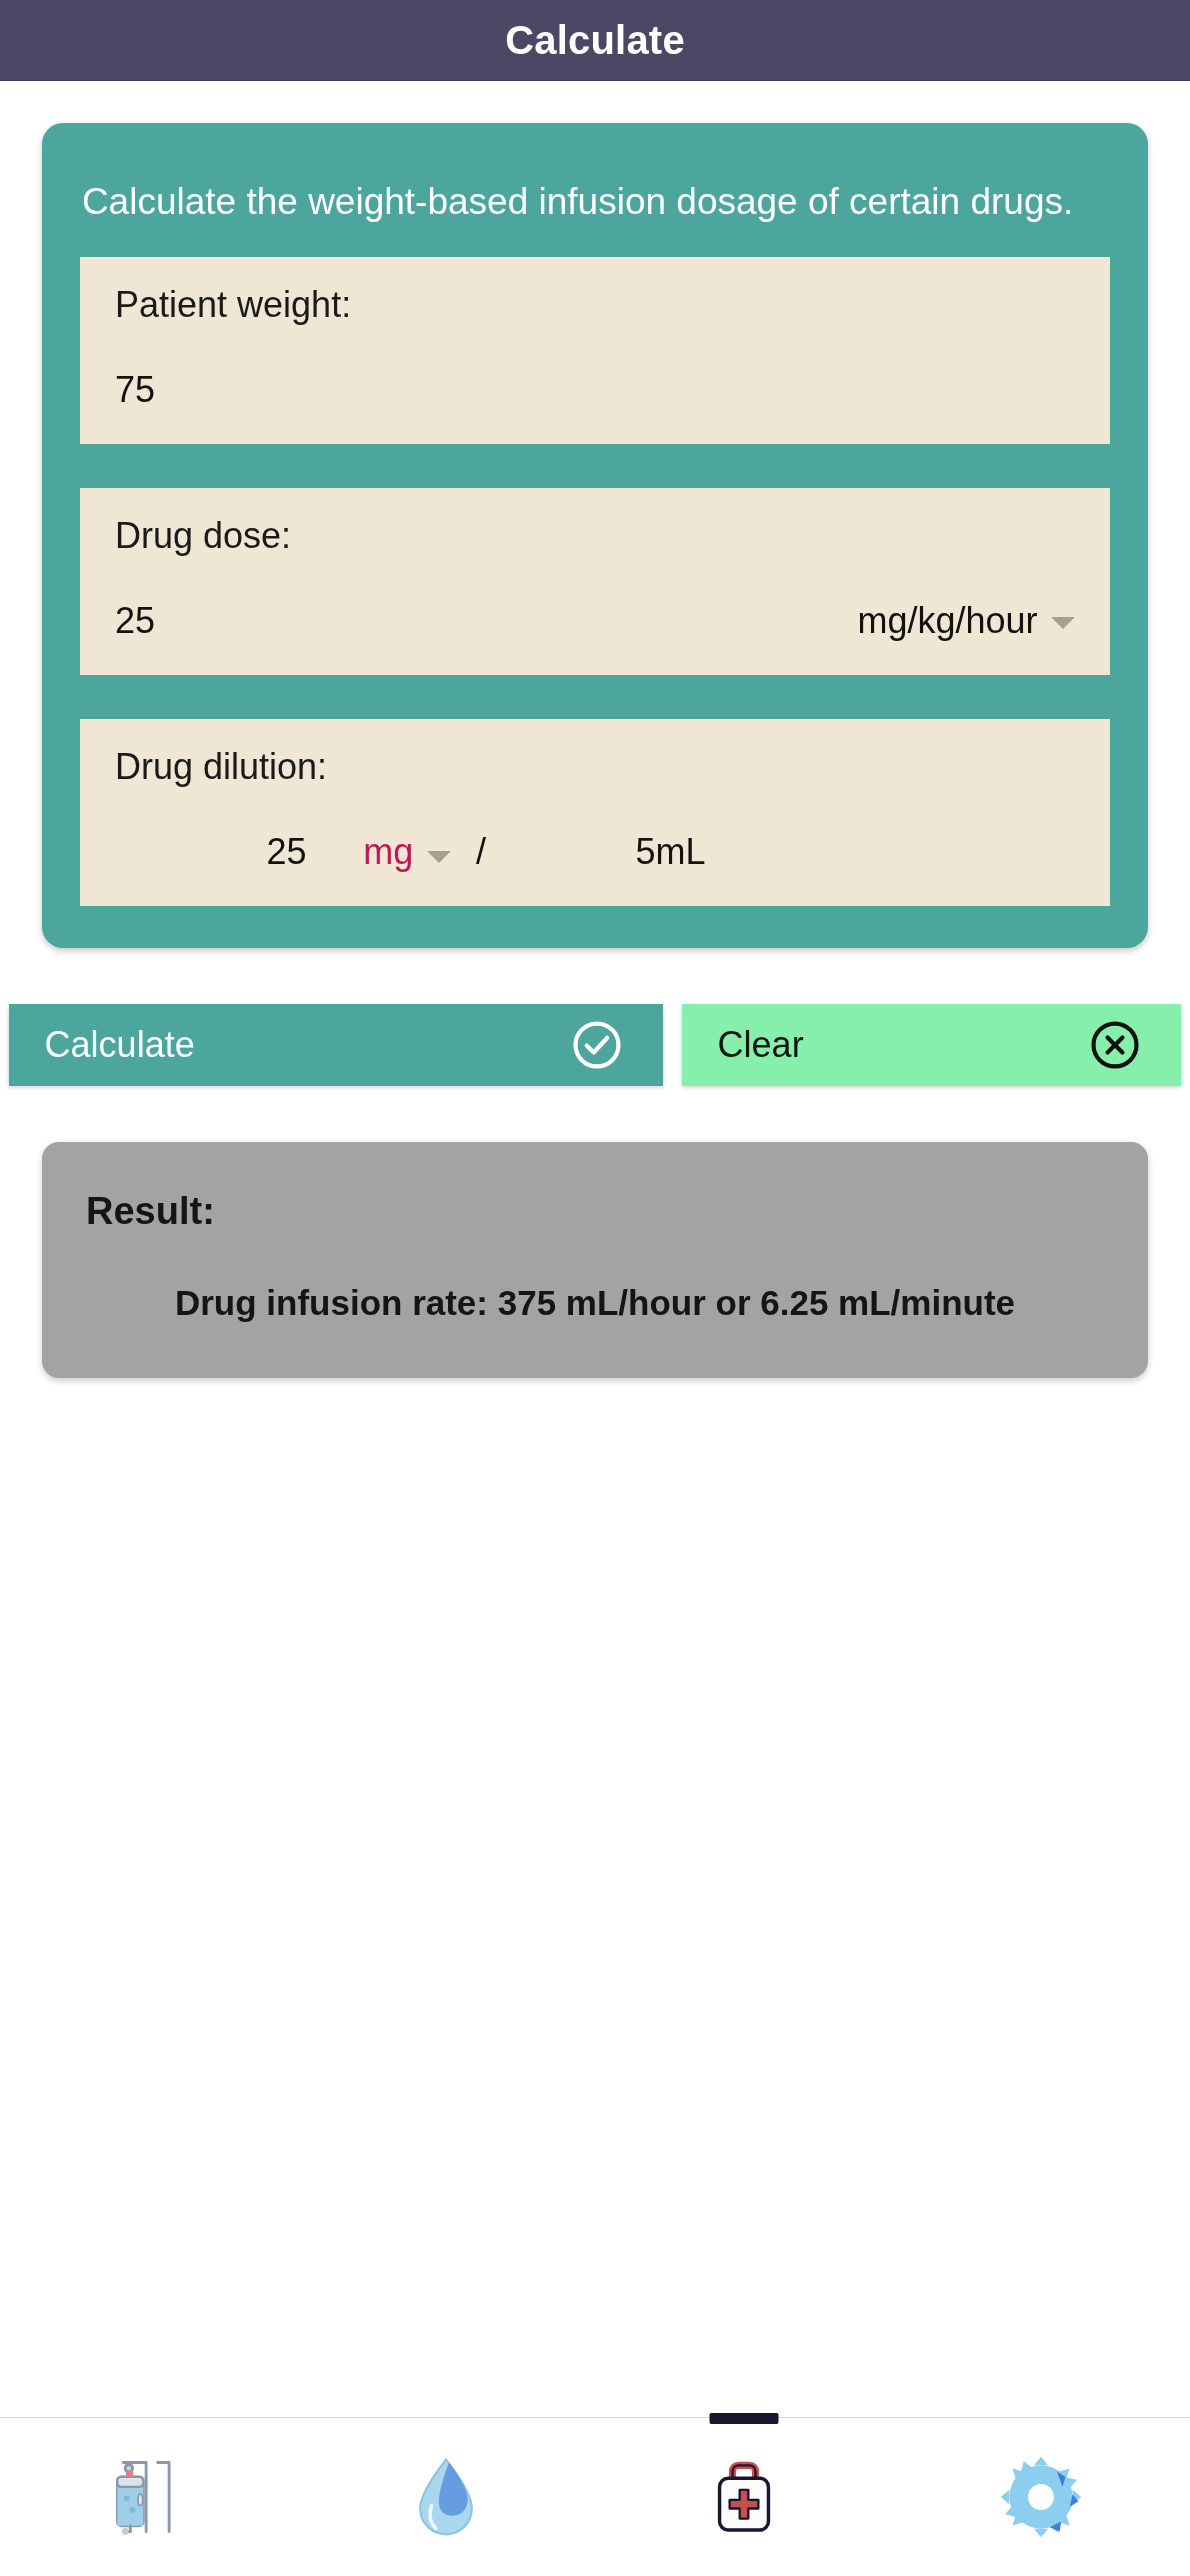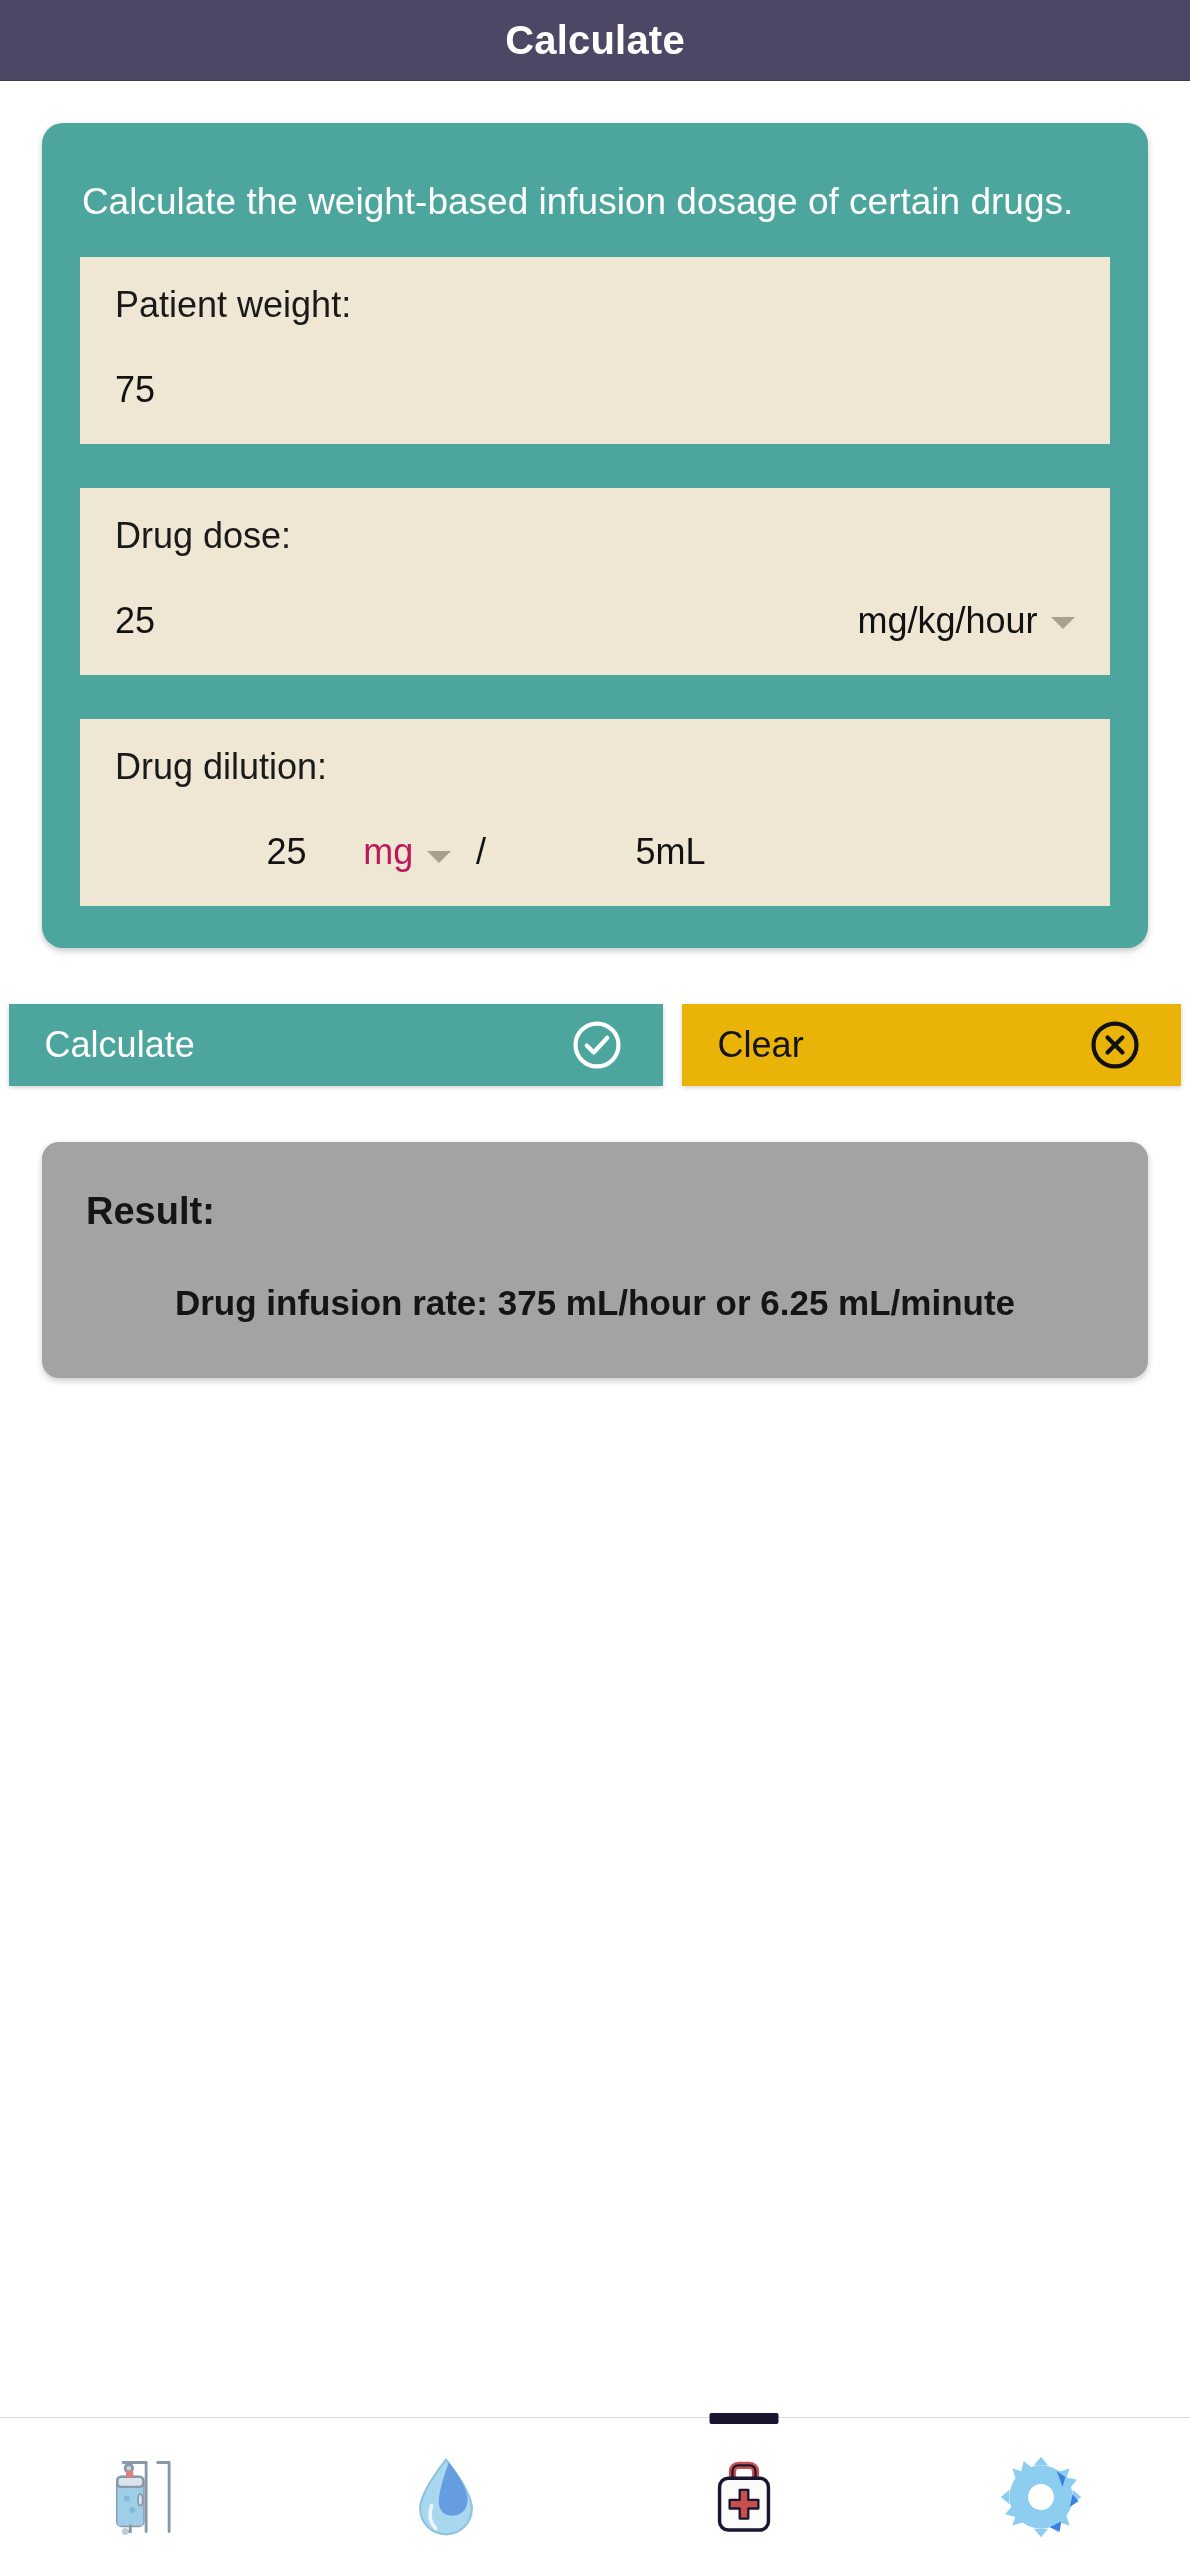--- a/index.html
+++ b/index.html
@@ -137,21 +137,21 @@
     cursor: pointer;
     font-family: "Liberation Sans", sans-serif;
   }
   .btn-calculate {
     flex: 0 0 654px;
     background: #4da69e;
     color: #ffffff;
   }
   .btn-clear {
     flex: 1 1 auto;
-    background: #eab308;
+    background: #86efac;
     color: #141414;
   }
   .btn-label {
     font-size: 36px;
     line-height: 1;
   }
   .icon-circle-check, .icon-circle-x {
     width: 56px;
     height: 56px;
     flex: 0 0 56px;

